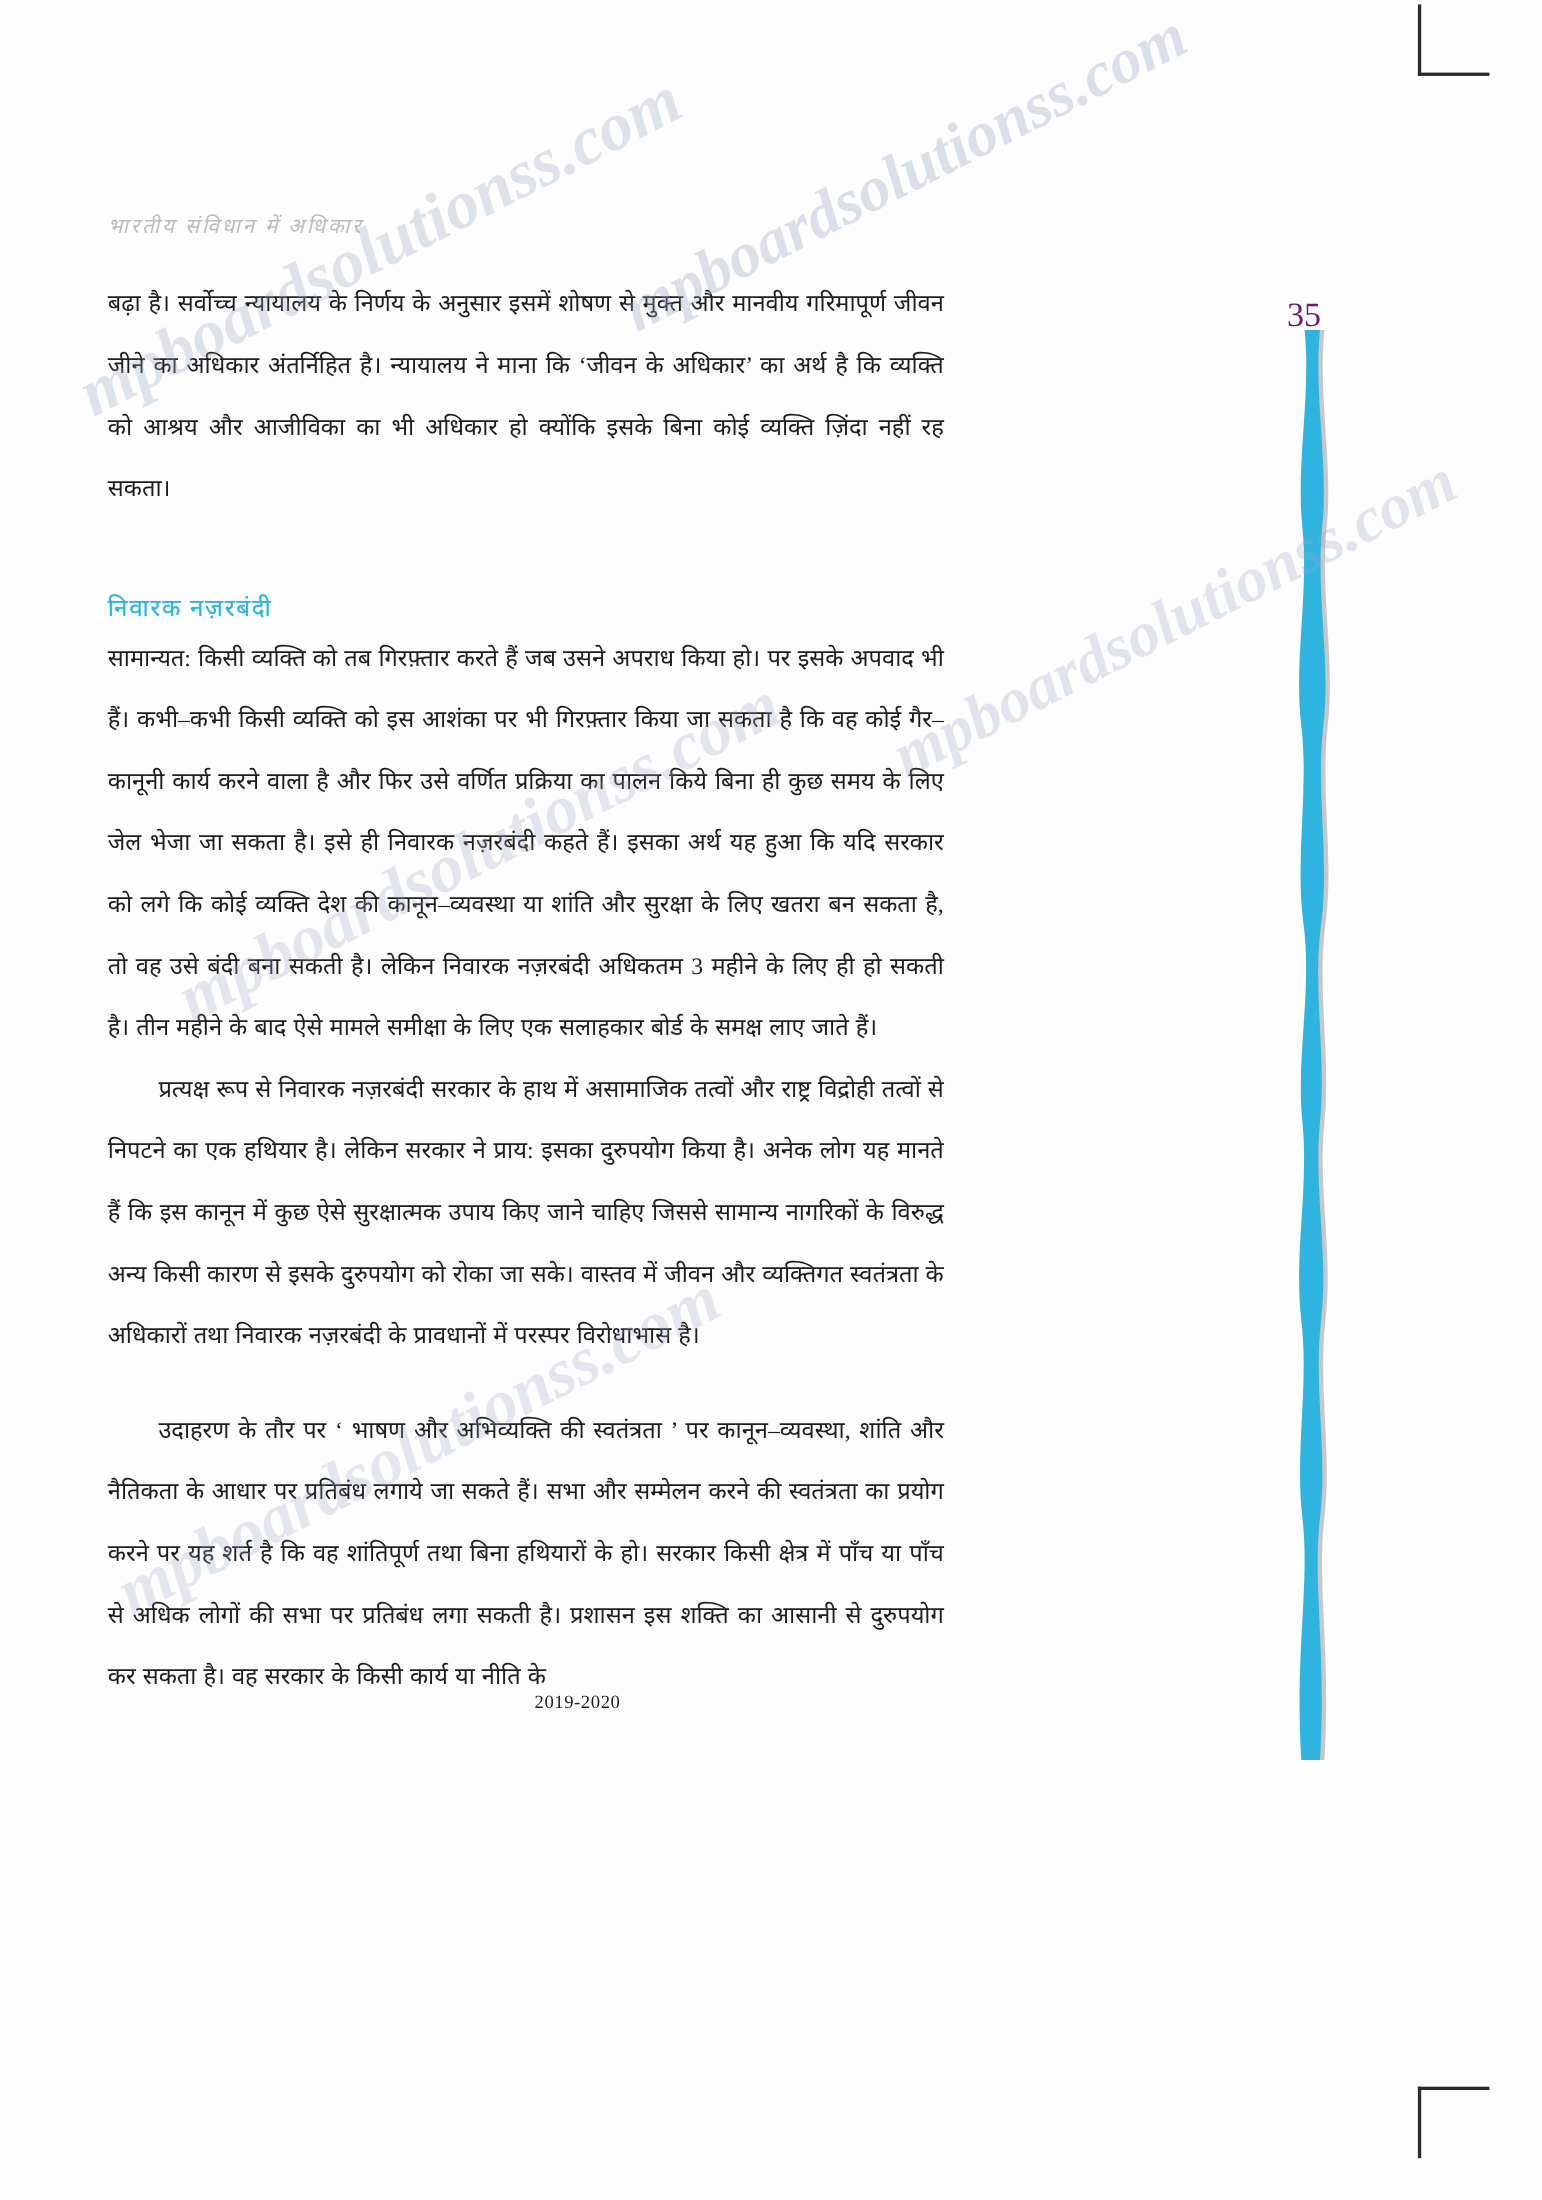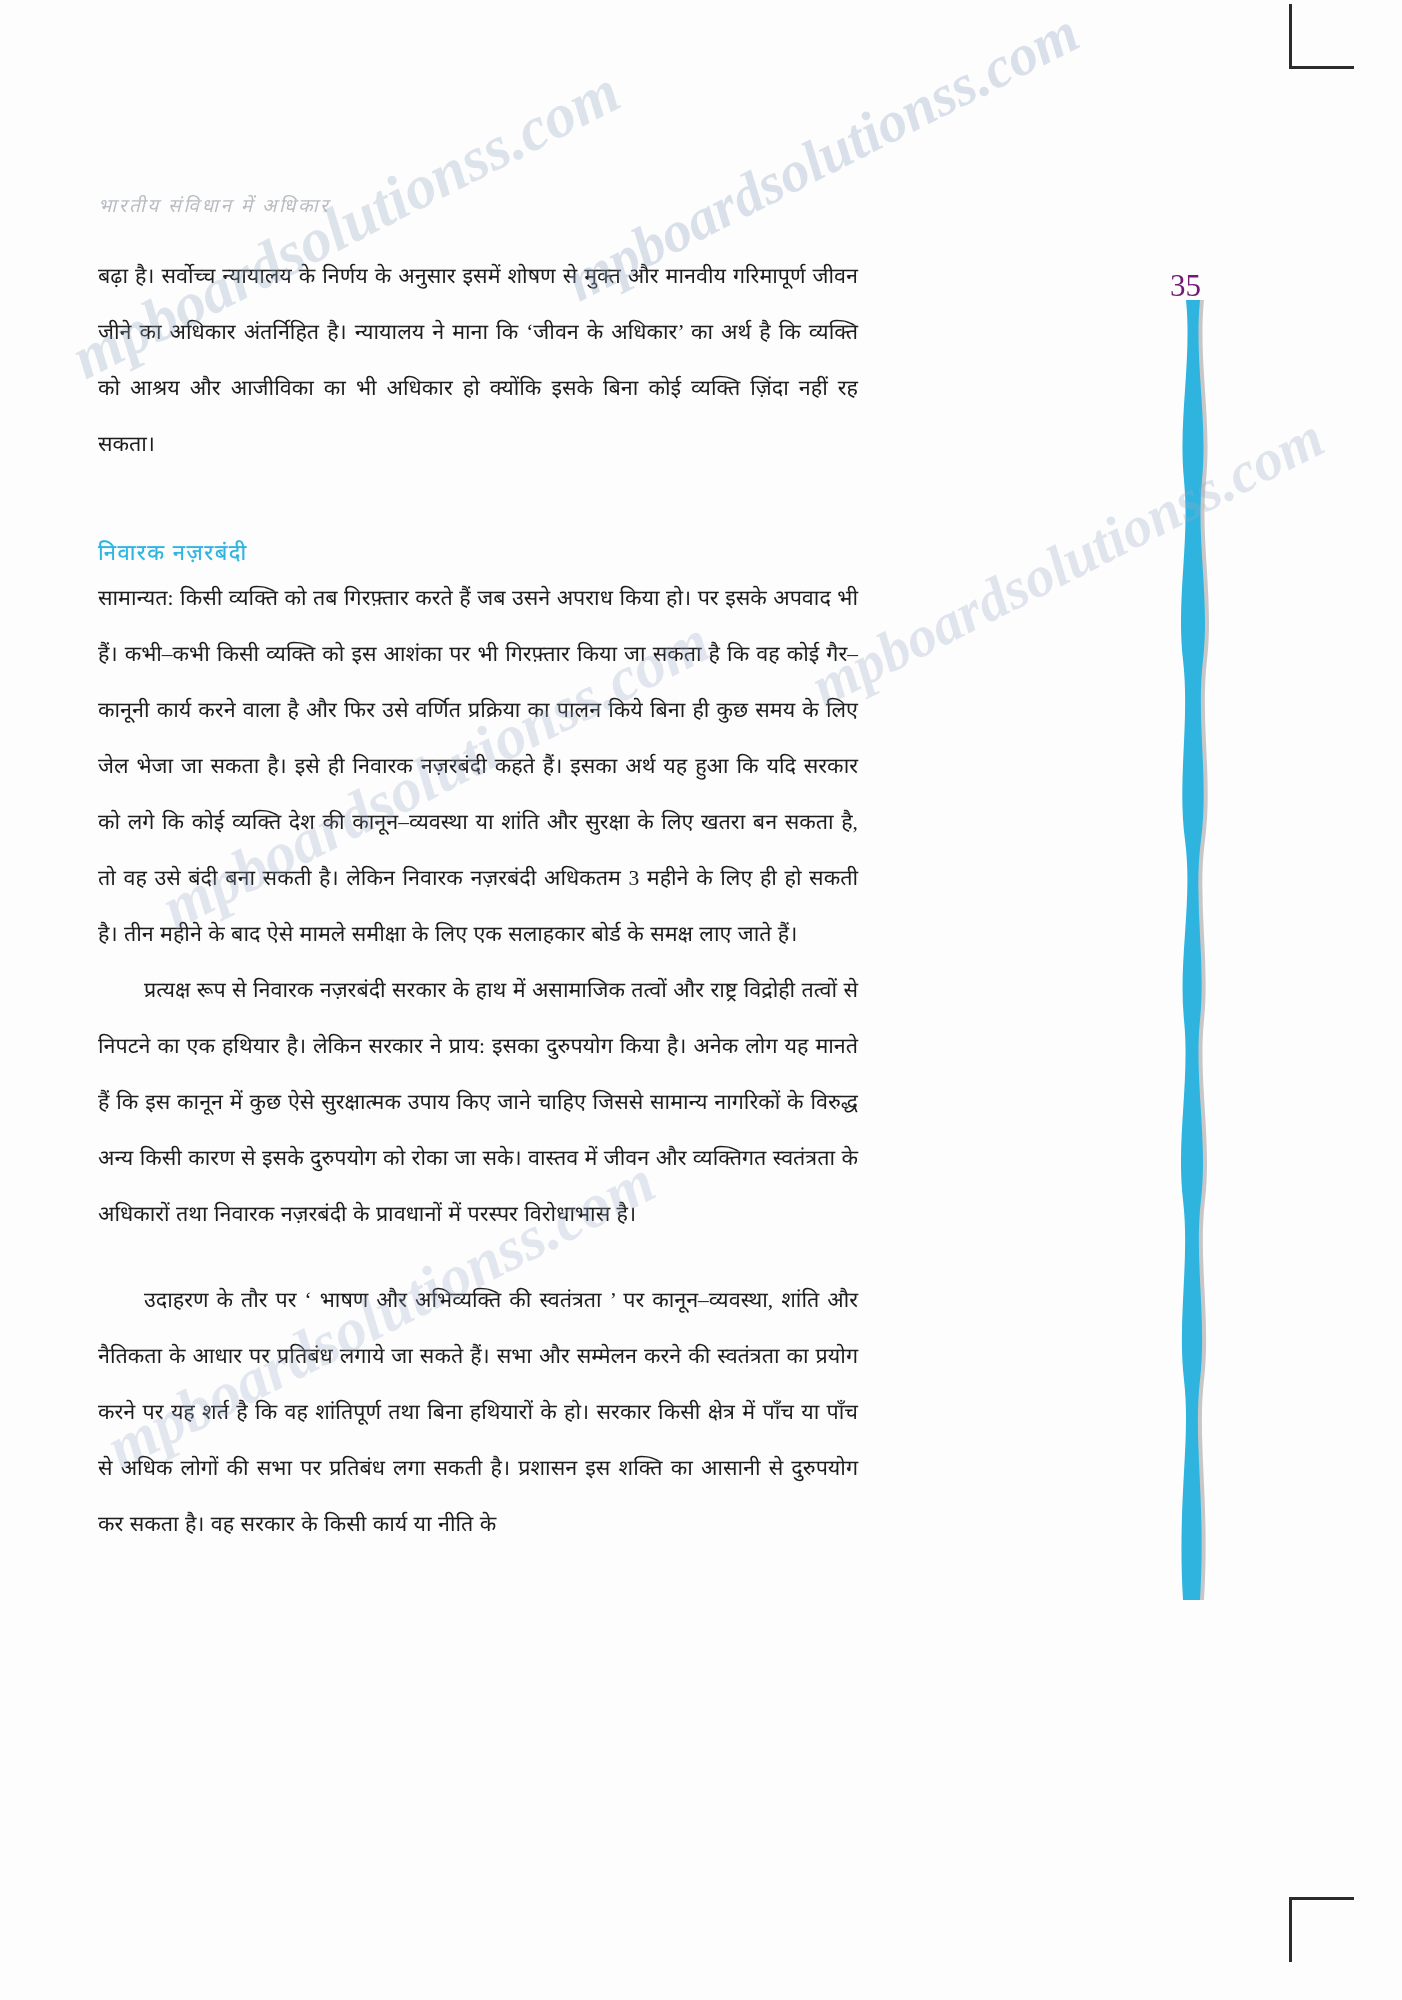--- a/index.html
+++ b/index.html
@@ -178,20 +178,21 @@
     <p class="body-para indent">प्रत्यक्ष रूप से निवारक नज़रबंदी सरकार के हाथ में असामाजिक तत्वों और राष्ट्र विद्रोही तत्वों से निपटने का एक हथियार है। लेकिन सरकार ने प्राय: इसका दुरुपयोग किया है। अनेक लोग यह मानते हैं कि इस कानून में कुछ ऐसे सुरक्षात्मक उपाय किए जाने चाहिए जिससे सामान्य नागरिकों के विरुद्ध अन्य किसी कारण से इसके दुरुपयोग को रोका जा सके। वास्तव में जीवन और व्यक्तिगत स्वतंत्रता के अधिकारों तथा निवारक नज़रबंदी के प्रावधानों में परस्पर विरोधाभास है।</p>
 
     <div class="gap-med"></div>
 
 
 
     <p class="body-para indent">उदाहरण के तौर पर ‘ भाषण और अभिव्यक्ति की स्वतंत्रता ’ पर कानून–व्यवस्था, शांति और नैतिकता के आधार पर प्रतिबंध लगाये जा सकते हैं। सभा और सम्मेलन करने की स्वतंत्रता का प्रयोग करने पर यह शर्त है कि वह शांतिपूर्ण तथा बिना हथियारों के हो। सरकार किसी क्षेत्र में पाँच या पाँच से अधिक लोगों की सभा पर प्रतिबंध लगा सकती है। प्रशासन इस शक्ति का आसानी से दुरुपयोग कर सकता है। वह सरकार के किसी कार्य या नीति के</p>
 
   </div>
 
+  <div class="footer-year">2019-2020</div>
 
   <div class="watermark wm-top">mpboardsolutionss.com</div>
   <div class="watermark wm1">mpboardsolutionss.com</div>
   <div class="watermark wm-right">mpboardsolutionss.com</div>
   <div class="watermark wm2">mpboardsolutionss.com</div>
   <div class="watermark wm3">mpboardsolutionss.com</div>
 
 </div>
 
 </body></html>

